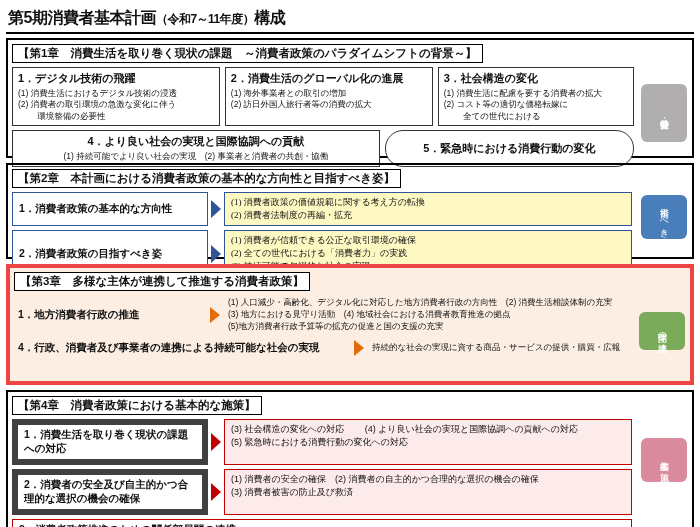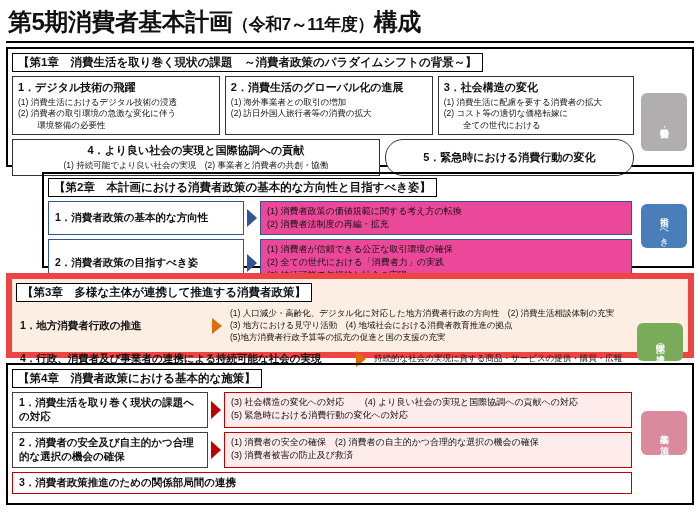--- a/index.html
+++ b/index.html
@@ -8,22 +8,22 @@
     background:#ffffff;
     font-family:"Liberation Sans","DejaVu Sans",sans-serif;
     color:#111;
     overflow:hidden;
   }
   .page{position:relative;width:700px;height:527px;box-sizing:border-box;padding:4px 6px;}
   .title{
     font-size:19px;font-weight:bold;letter-spacing:-0.5px;
     padding:2px 2px 3px 2px;border-bottom:2px solid #000;margin-bottom:4px;
   }
-  .title .big{font-size:24px;}
-  .title .sub{font-size:17px;}
+  .title .big{font-size:16px;}
+  .title .sub{font-size:12px;}
   .chapter{
     border:2px solid #000;margin-bottom:5px;padding:3px 4px 4px 4px;position:relative;box-sizing:border-box;
   }
   .ch-head{
     display:inline-block;border:1px solid #000;padding:1px 5px;font-size:11.5px;font-weight:bold;
     background:#fff;margin-bottom:4px;
   }
   .row{display:flex;gap:5px;}
   .box{
     border:1px solid #2f5597;box-sizing:border-box;padding:3px 5px;background:#ffffff;
@@ -45,35 +45,35 @@
   .c2row{display:flex;align-items:stretch;margin-bottom:4px;}
   .c2left{
     width:196px;border:1px solid #2f5597;font-size:10.5px;font-weight:bold;
     display:flex;align-items:center;padding:3px 6px;box-sizing:border-box;background:#fff;
   }
   .arrow-blue{
     width:0;height:0;border-top:9px solid transparent;border-bottom:9px solid transparent;
     border-left:10px solid #2f5597;align-self:center;margin:0 3px;
   }
   .c2right{
-    flex:1;border:1px solid #2f5597;background:#ec4899;font-size:9px;line-height:1.45;
-    padding:3px 6px;box-sizing:border-box;margin-right:56px;
+    flex:1;border:1px solid #2f5597;background:#fef9c3;font-size:9px;line-height:1.45;
+    padding:3px 6px;box-sizing:border-box;margin-right:56px;font-family:Liberation Serif, serif;
   }
   
   .c3row{display:flex;align-items:stretch;margin-bottom:4px;}
   .c3left{width:196px;font-size:10.5px;font-weight:bold;display:flex;align-items:center;padding:2px 4px;box-sizing:border-box;}
   .arrow-orange{
     width:0;height:0;border-top:8px solid transparent;border-bottom:8px solid transparent;
     border-left:10px solid #e36c0a;align-self:center;margin:0 4px 0 0;
   }
   .c3right{flex:1;font-size:8.5px;line-height:1.4;padding:2px 4px;box-sizing:border-box;margin-right:56px;}
   .c3band{background:#fdeee3;border:1px solid #f0b183;}
   
   .c4row{display:flex;align-items:stretch;margin-bottom:4px;}
-  .c4left{width:196px;font-size:10.5px;font-weight:bold;display:flex;align-items:center;padding:3px 6px;box-sizing:border-box;border:1px solid #404040;background:#fff;}
+  .c4left{width:196px;font-size:10.5px;font-weight:bold;display:flex;align-items:center;padding:3px 6px;box-sizing:border-box;border:6px solid #404040;background:#fff;}
   .arrow-red{
     width:0;height:0;border-top:9px solid transparent;border-bottom:9px solid transparent;
     border-left:10px solid #c00000;align-self:center;margin:0 3px;
   }
   .c4right{flex:1;border:1px solid #c00000;background:#fdeaea;font-size:9px;line-height:1.45;padding:3px 6px;box-sizing:border-box;margin-right:56px;}
   .full-red{
     border:1px solid #c00000;background:#fff;font-size:10.5px;font-weight:bold;padding:3px 6px;
     box-sizing:border-box;margin-right:56px;
   }
 </style>
@@ -122,21 +122,21 @@
       </div>
       <div class="box" style="flex:1;display:flex;align-items:center;justify-content:center;border-radius:18px;">
         <div class="box-title" style="margin:0;">5．緊急時における消費行動の変化</div>
       </div>
     </div>
     <div class="side-tag tag-gray" style="top:44px;width:46px;height:58px;">
       <span style="writing-mode:vertical-rl;">社会情勢・背景</span>
     </div>
   </div>
 
-  <div class="chapter" style="height:96px;margin-left:36px;">
+  <div class="chapter" style="height:96px;">
     <div class="ch-head">【第2章　本計画における消費者政策の基本的な方向性と目指すべき姿】</div>
     <div class="c2row">
       <div class="c2left">1．消費者政策の基本的な方向性</div>
       <div class="arrow-blue"></div>
       <div class="c2right">
         <div>(1) 消費者政策の価値規範に関する考え方の転換</div>
         <div>(2) 消費者法制度の再編・拡充</div>
       </div>
     </div>
     <div class="c2row">
@@ -146,21 +146,21 @@
         <div>(1) 消費者が信頼できる公正な取引環境の確保</div>
         <div>(2) 全ての世代における「消費者力」の実践</div>
         <div>(3) 持続可能で包摂的な社会の実現</div>
       </div>
     </div>
     <div class="side-tag tag-blue" style="top:30px;width:46px;height:44px;">
       <span style="writing-mode:vertical-rl;">目指すべき姿</span>
     </div>
   </div>
 
-  <div class="chapter c3band" style="height:85px;background:#fdeee3;border:6px solid #ef4444;">
+  <div class="chapter c3band" style="height:121px;background:#fdeee3;border:4px solid #ef4444;">
     <div class="ch-head">【第3章　多様な主体が連携して推進する消費者政策】</div>
     <div class="c3row">
       <div class="c3left">1．地方消費者行政の推進</div>
       <div class="arrow-orange"></div>
       <div class="c3right">
         <div>(1) 人口減少・高齢化、デジタル化に対応した地方消費者行政の方向性　(2) 消費生活相談体制の充実</div>
         <div>(3) 地方における見守り活動　(4) 地域社会における消費者教育推進の拠点</div>
         <div>(5)地方消費者行政予算等の拡充の促進と国の支援の充実</div>
       </div>
     </div>

